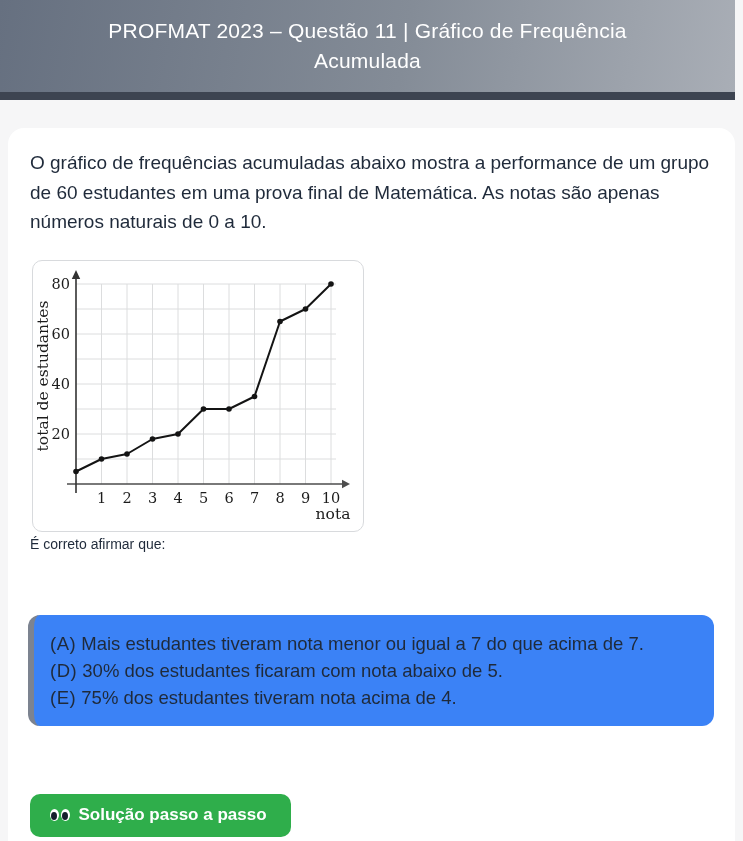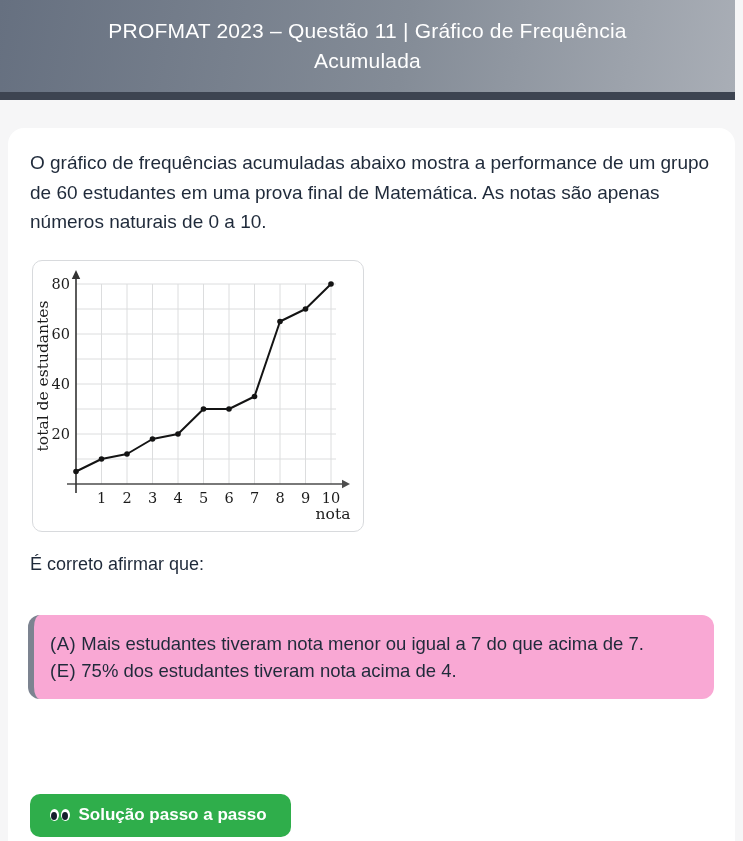--- a/index.html
+++ b/index.html
@@ -54,27 +54,27 @@
   .tick {
     font-family:"DejaVu Serif","Liberation Serif",serif;
     font-size:14.5px; fill:#1c1c1c;
   }
   .axis-label {
     font-family:"DejaVu Serif","Liberation Serif",serif;
     font-size:15.5px; fill:#1c1c1c;
   }
   
   .prompt {
-    position:absolute; left:22px; top:426px;
-    font-size:18px; color:#1f2a3a;
+    position:absolute; left:22px; top:408px;
+    font-size:14px; color:#1f2a3a;
   }
   .options-box {
     position:absolute; left:20px; top:487px;
     width:686px;
-    background:#f9a8d4;
+    background:#3b82f6;
     border-left:6px solid #7c8390;
     border-radius:12px;
     padding:15px 14px 15px 16px;
   }
   .option {
     font-size:18.5px; line-height:27px;
     color:#1f2a3a;
     white-space:nowrap;
   }
   .option .letter { letter-spacing:.5px; }
@@ -173,20 +173,24 @@
   </div>
 
   <p class="prompt">É correto afirmar que:</p>
 
   <div class="options-box">
     <div class="option">
       <span class="letter">(A)</span>
       <span>Mais estudantes tiveram nota menor ou igual a 7 do que acima de 7.</span>
     </div>
     <div class="option">
+      <span class="letter">(D)</span>
+      <span>30% dos estudantes ficaram com nota abaixo de 5.</span>
+    </div>
+    <div class="option">
       <span class="letter">(E)</span>
       <span>75% dos estudantes tiveram nota acima de 4.</span>
     </div>
   </div>
 
   <button class="solution-btn">
     <span class="eyes">
       <span class="eye"></span>
         <span class="eye"></span>
     </span>

